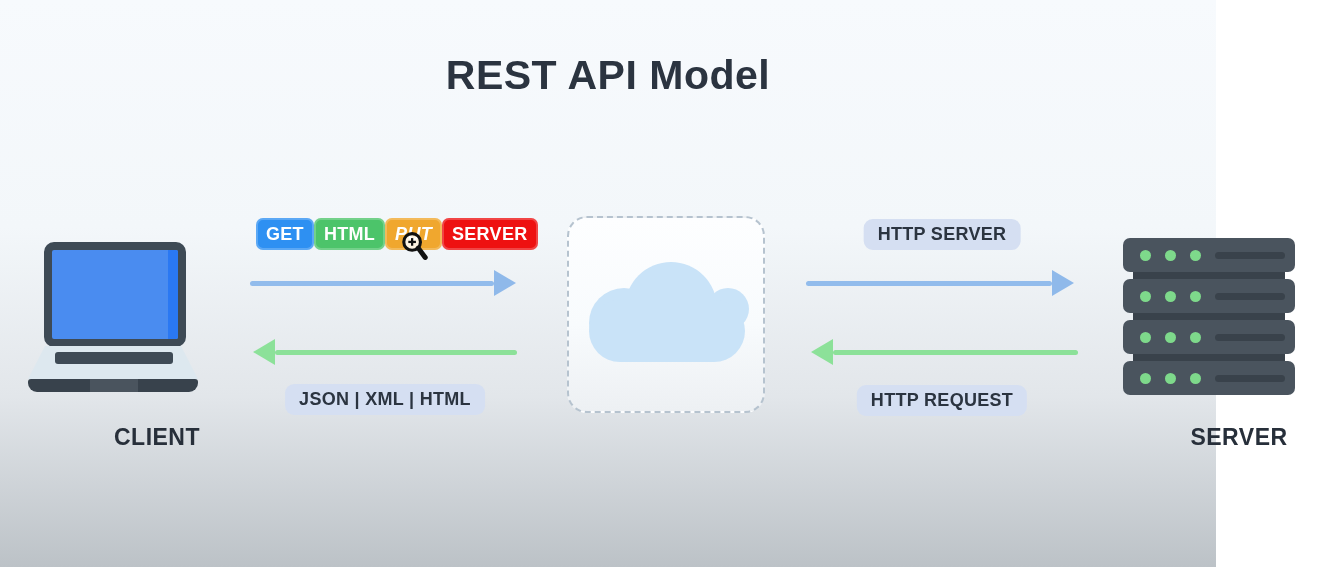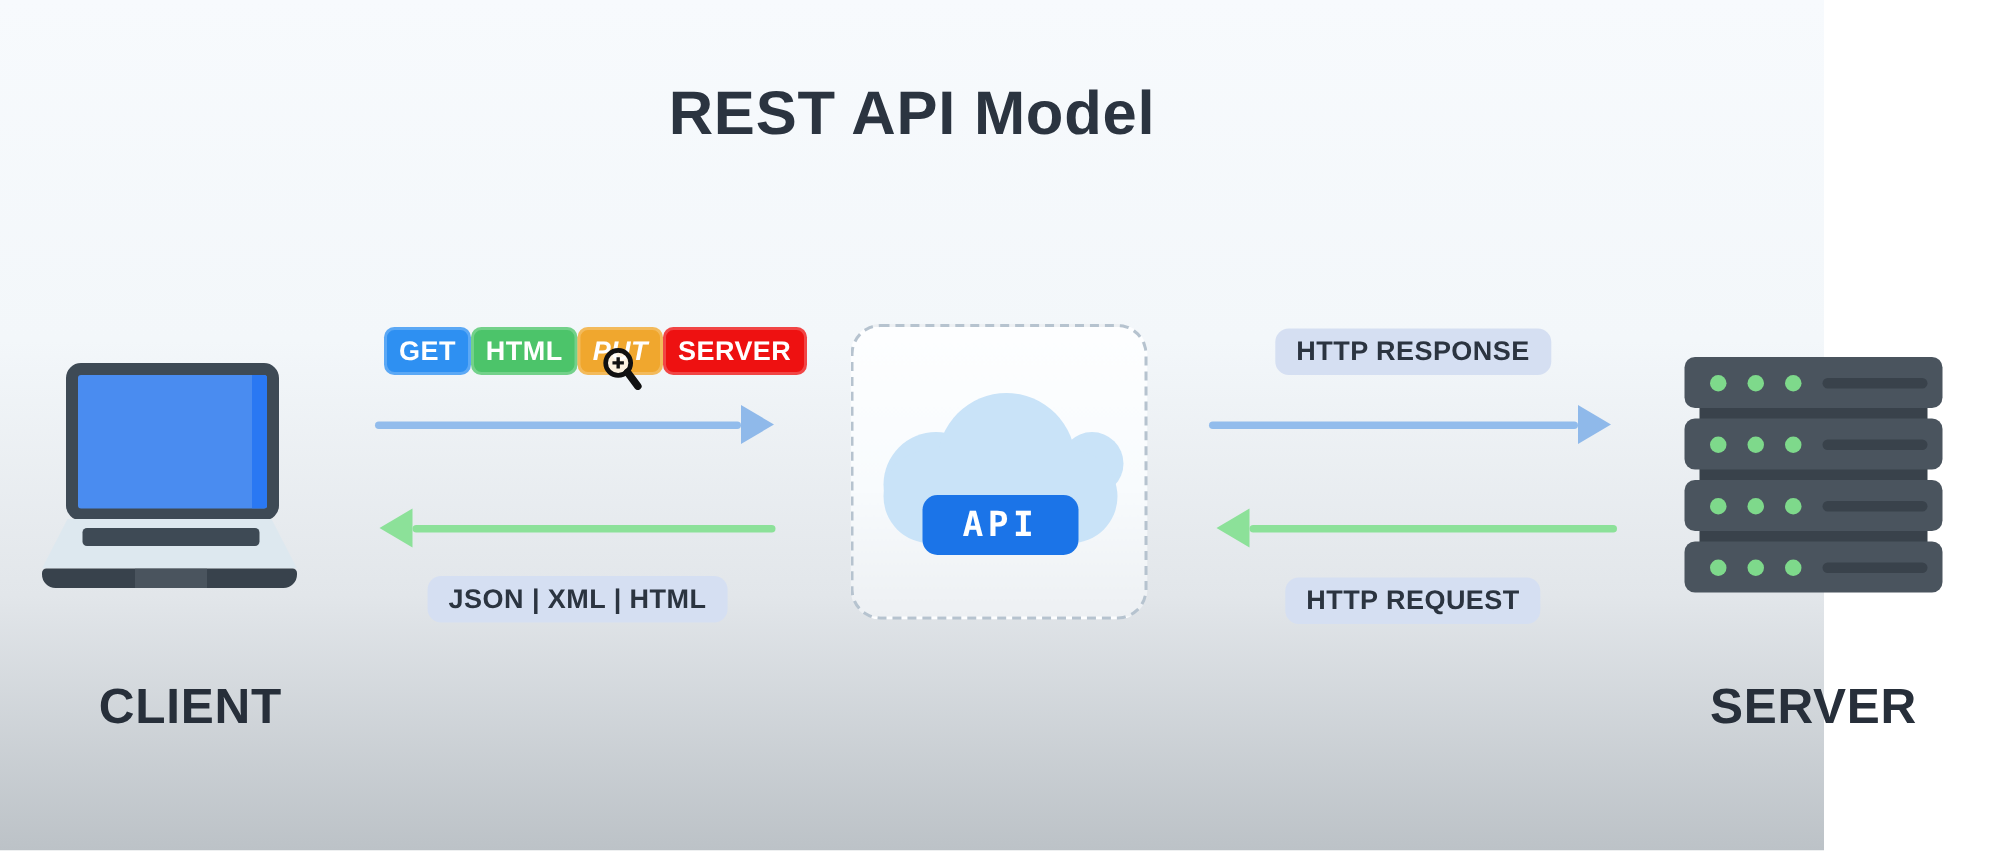--- a/index.html
+++ b/index.html
@@ -7,22 +7,22 @@
   .canvas {
     position:relative; width:1216px; height:567px;
     background:linear-gradient(180deg,#f7fafd 0%,#f3f7fa 40%,#e2e6ea 70%,#bcc2c7 100%);
     font-family:"Liberation Sans",sans-serif;
   }
   .title {
     position:absolute; left:0; right:0; top:52px; text-align:center;
     font-size:41px; font-weight:700; color:#2b3440; letter-spacing:.5px;
   }
   .node-label {
-    position:absolute; top:452px; transform:translateX(-50%);
-    font-size:33px; font-weight:700; color:#272f3a; letter-spacing:.5px; white-space:nowrap;
+    position:absolute; top:424px; transform:translateX(-50%);
+    font-size:23px; font-weight:700; color:#272f3a; letter-spacing:.5px; white-space:nowrap;margin-left:30px;
   }
   
   .laptop { position:absolute; left:28px; top:240px; width:170px; height:155px; }
   .laptop .screen {
     position:absolute; left:16px; top:2px; width:142px; height:105px;
     background:#4a8cf0; border:8px solid #3e4a55; border-radius:10px; overflow:hidden;
   }
   .laptop .screen-stripe { position:absolute; right:0; top:0; width:10px; height:100%; background:#2a78f3; }
   .laptop .deck {
     position:absolute; left:0; top:106px; width:170px; height:33px; background:#dde8ef;
@@ -119,24 +119,23 @@
   </div>
   <div class="info-badge" style="left:385px; top:384px">JSON | XML | HTML</div>
 
   <div class="api-box">
     <div class="cloud">
       <i class="c1"></i>
       <i class="c2"></i>
       <i class="c3"></i>
       <i class="body"></i>
     </div>
-    <div class="api-pill">API</div>
   </div>
 
-  <div class="info-badge" style="left:942px; top:219px">HTTP RESPONSE</div>
+  <div class="info-badge" style="left:942px; top:219px">HTTP SERVER</div>
   <div class="arrow blue" style="left:806px; top:270px; width:268px">
     <div class="shaft"></div>
       <div class="head-r"></div>
   </div>
   <div class="arrow green" style="left:811px; top:339px; width:267px">
     <div class="head-l"></div>
       <div class="shaft"></div>
   </div>
   <div class="info-badge" style="left:942px; top:385px">HTTP REQUEST</div>
 

